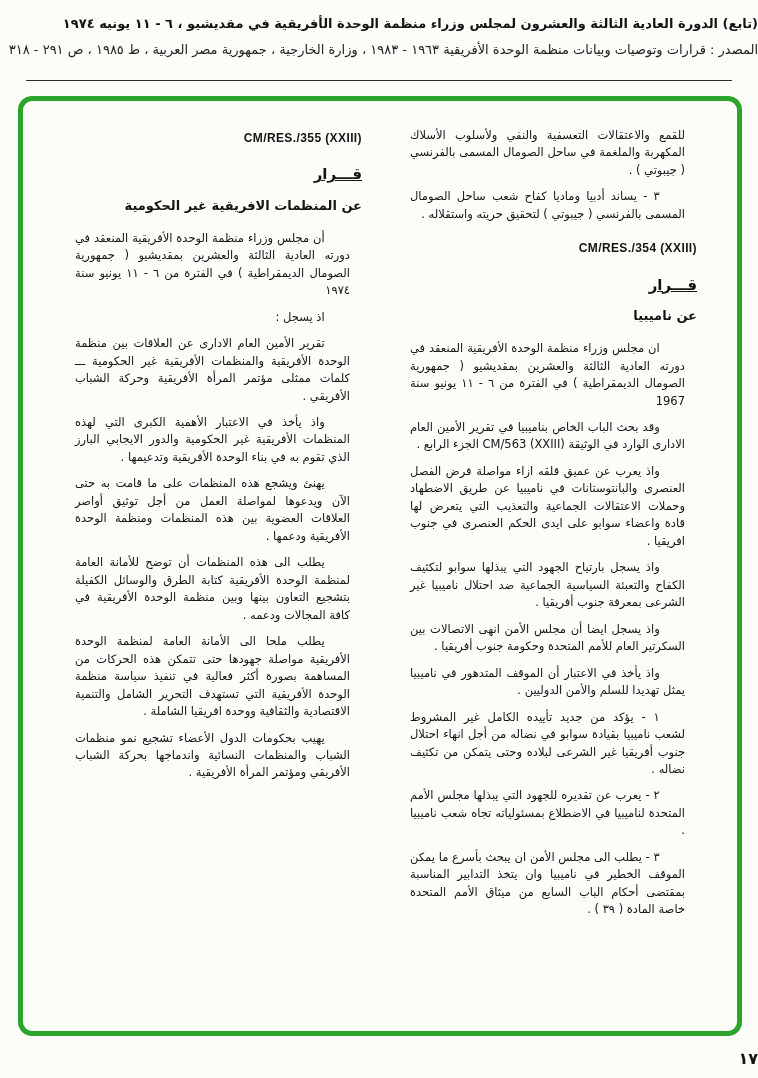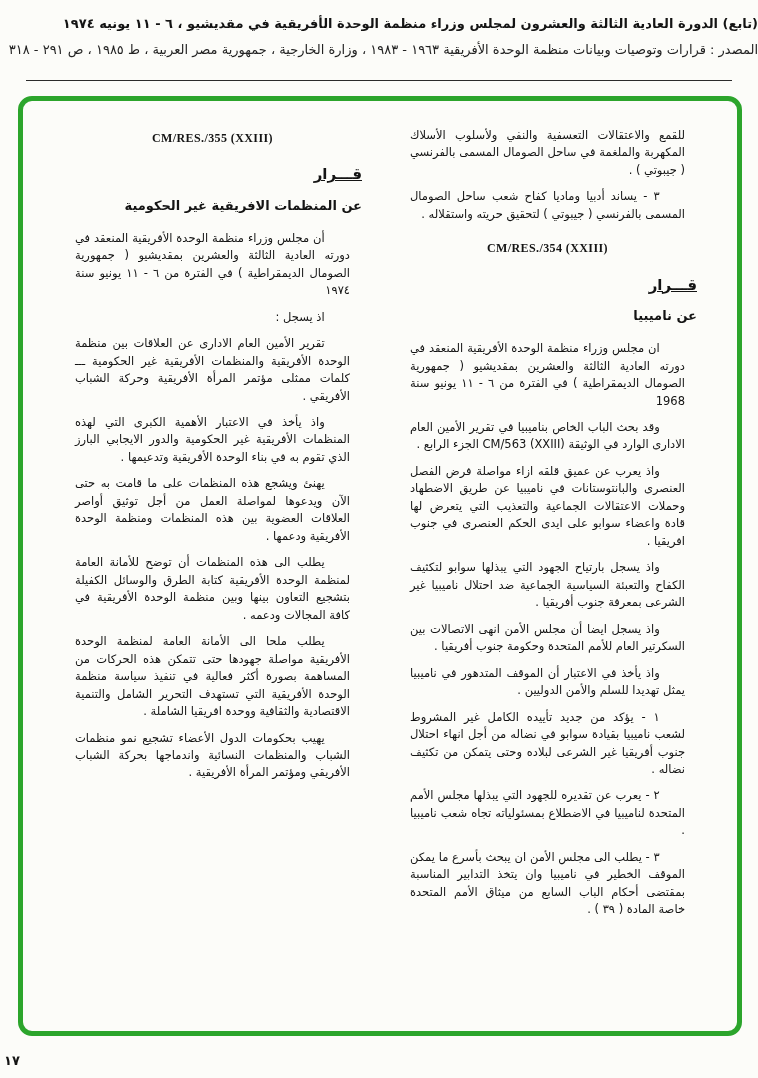--- a/index.html
+++ b/index.html
@@ -19,47 +19,47 @@
     border:5px solid #2ca52c;border-radius:14px;background:transparent;overflow:hidden;
   }
   .columns{
     position:absolute;top:0;left:0;right:0;bottom:0;
     padding:26px 40px 18px;display:flex;direction:rtl;gap:36px;
   }
   .column{flex:1;direction:rtl;text-align:justify;font-size:11.5px;line-height:1.52;}
   .para{margin:0 12px 9px;text-indent:2.2em;}
   .para.cont{text-indent:0;}
   .ref{
-    direction:ltr;text-align:center;font-weight:bold;font-size:12px;
-    margin:16px 0 16px;font-family:Liberation Serif, serif;letter-spacing:.4px;
+    direction:ltr;text-align:right;font-weight:bold;font-size:12px;
+    margin:16px 0 16px;font-family:Liberation Sans, sans-serif;letter-spacing:.4px;
   }
   .column > .ref:first-child{margin-top:2px;}
   .res-title{text-align:right;font-weight:bold;font-size:15px;margin:4px 0 10px;letter-spacing:1px;text-decoration:underline;}
   .res-subtitle{text-align:right;font-weight:bold;font-size:13px;margin:0 0 14px;}
   
-  .page-number{position:absolute;bottom:10px;left:4px;right:0;text-align:left;font-weight:bold;font-size:13px;}
+  .page-number{position:absolute;bottom:10px;left:12px;right:0;text-align:right;font-weight:bold;font-size:16px;}
 </style>
 </head>
 <body style="background: rgb(252, 252, 249); color: rgb(20, 20, 20);">
 
 <header class="page-header">
   <div class="header-title">(تابع) الدورة العادية الثالثة والعشرون لمجلس وزراء منظمة الوحدة الأفريقية في مقديشيو ، ٦ - ١١ يونيه ١٩٧٤</div>
   <div class="header-source">المصدر : قرارات وتوصيات وبيانات منظمة الوحدة الأفريقية ١٩٦٣ - ١٩٨٣ ، وزارة الخارجية ، جمهورية مصر العربية ، ط ١٩٨٥ ، ص ٢٩١ - ٣١٨</div>
 </header>
 <div class="header-divider"></div>
 
 <main class="content-box" style="border-color: rgb(44, 165, 44);">
   <div class="columns">
     <section class="column">
         <p class="para cont">للقمع والاعتقالات التعسفية والنفي ولأسلوب الأسلاك المكهربة والملغمة في ساحل الصومال المسمى بالفرنسي ( جيبوتي ) .</p>
         <p class="para">٣ - يساند أدبيا وماديا كفاح شعب ساحل الصومال المسمى بالفرنسي ( جيبوتي ) لتحقيق حريته واستقلاله .</p>
         <div class="ref">CM/RES./354 (XXIII)</div>
         <div class="res-title">قـــرار</div>
         <div class="res-subtitle">عن ناميبيا</div>
-        <p class="para">ان مجلس وزراء منظمة الوحدة الأفريقية المنعقد في دورته العادية الثالثة والعشرين بمقديشيو ( جمهورية الصومال الديمقراطية ) في الفترة من ٦ - ١١ يونيو سنة 1968</p>
+        <p class="para">ان مجلس وزراء منظمة الوحدة الأفريقية المنعقد في دورته العادية الثالثة والعشرين بمقديشيو ( جمهورية الصومال الديمقراطية ) في الفترة من ٦ - ١١ يونيو سنة 1967</p>
         <p class="para">وقد بحث الباب الخاص بناميبيا في تقرير الأمين العام الادارى الوارد في الوثيقة CM/563 (XXIII) الجزء الرابع .</p>
         <p class="para">واذ يعرب عن عميق قلقه ازاء مواصلة فرض الفصل العنصرى والبانتوستانات في ناميبيا عن طريق الاضطهاد وحملات الاعتقالات الجماعية والتعذيب التي يتعرض لها قادة واعضاء سوابو على ايدى الحكم العنصرى في جنوب افريقيا .</p>
         <p class="para">واذ يسجل بارتياح الجهود التي يبذلها سوابو لتكثيف الكفاح والتعبئة السياسية الجماعية ضد احتلال ناميبيا غير الشرعى بمعرفة جنوب أفريقيا .</p>
         <p class="para">واذ يسجل ايضا أن مجلس الأمن انهى الاتصالات بين السكرتير العام للأمم المتحدة وحكومة جنوب أفريقيا .</p>
         <p class="para">واذ يأخذ في الاعتبار أن الموقف المتدهور في ناميبيا يمثل تهديدا للسلم والأمن الدوليين .</p>
         <p class="para">١ - يؤكد من جديد تأييده الكامل غير المشروط لشعب ناميبيا بقيادة سوابو في نضاله من أجل انهاء احتلال جنوب أفريقيا غير الشرعى لبلاده وحتى يتمكن من تكثيف نضاله .</p>
         <p class="para">٢ - يعرب عن تقديره للجهود التي يبذلها مجلس الأمم المتحدة لناميبيا في الاضطلاع بمسئولياته تجاه شعب ناميبيا .</p>
         <p class="para">٣ - يطلب الى مجلس الأمن ان يبحث بأسرع ما يمكن الموقف الخطير في ناميبيا وان يتخذ التدابير المناسبة بمقتضى أحكام الباب السابع من ميثاق الأمم المتحدة خاصة المادة ( ٣٩ ) .</p>
       </section>
     <section class="column">

